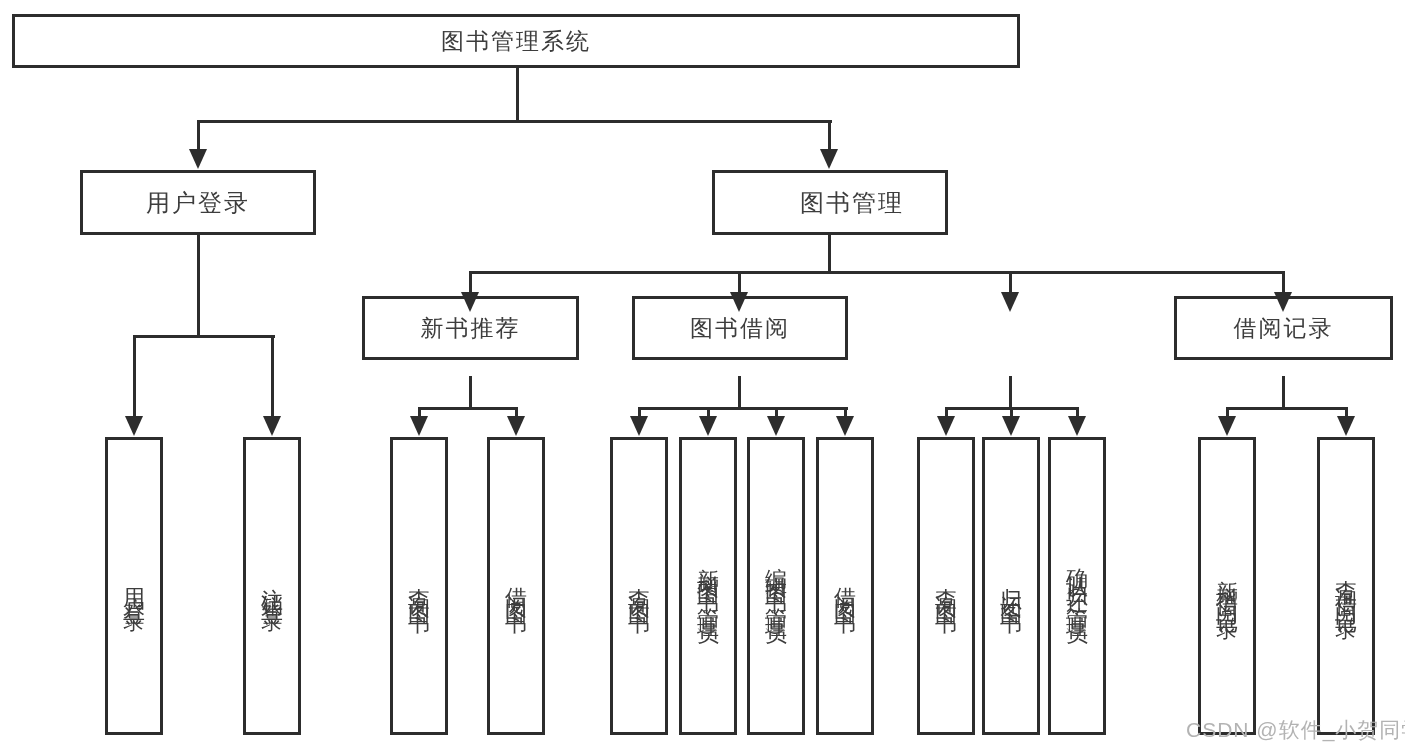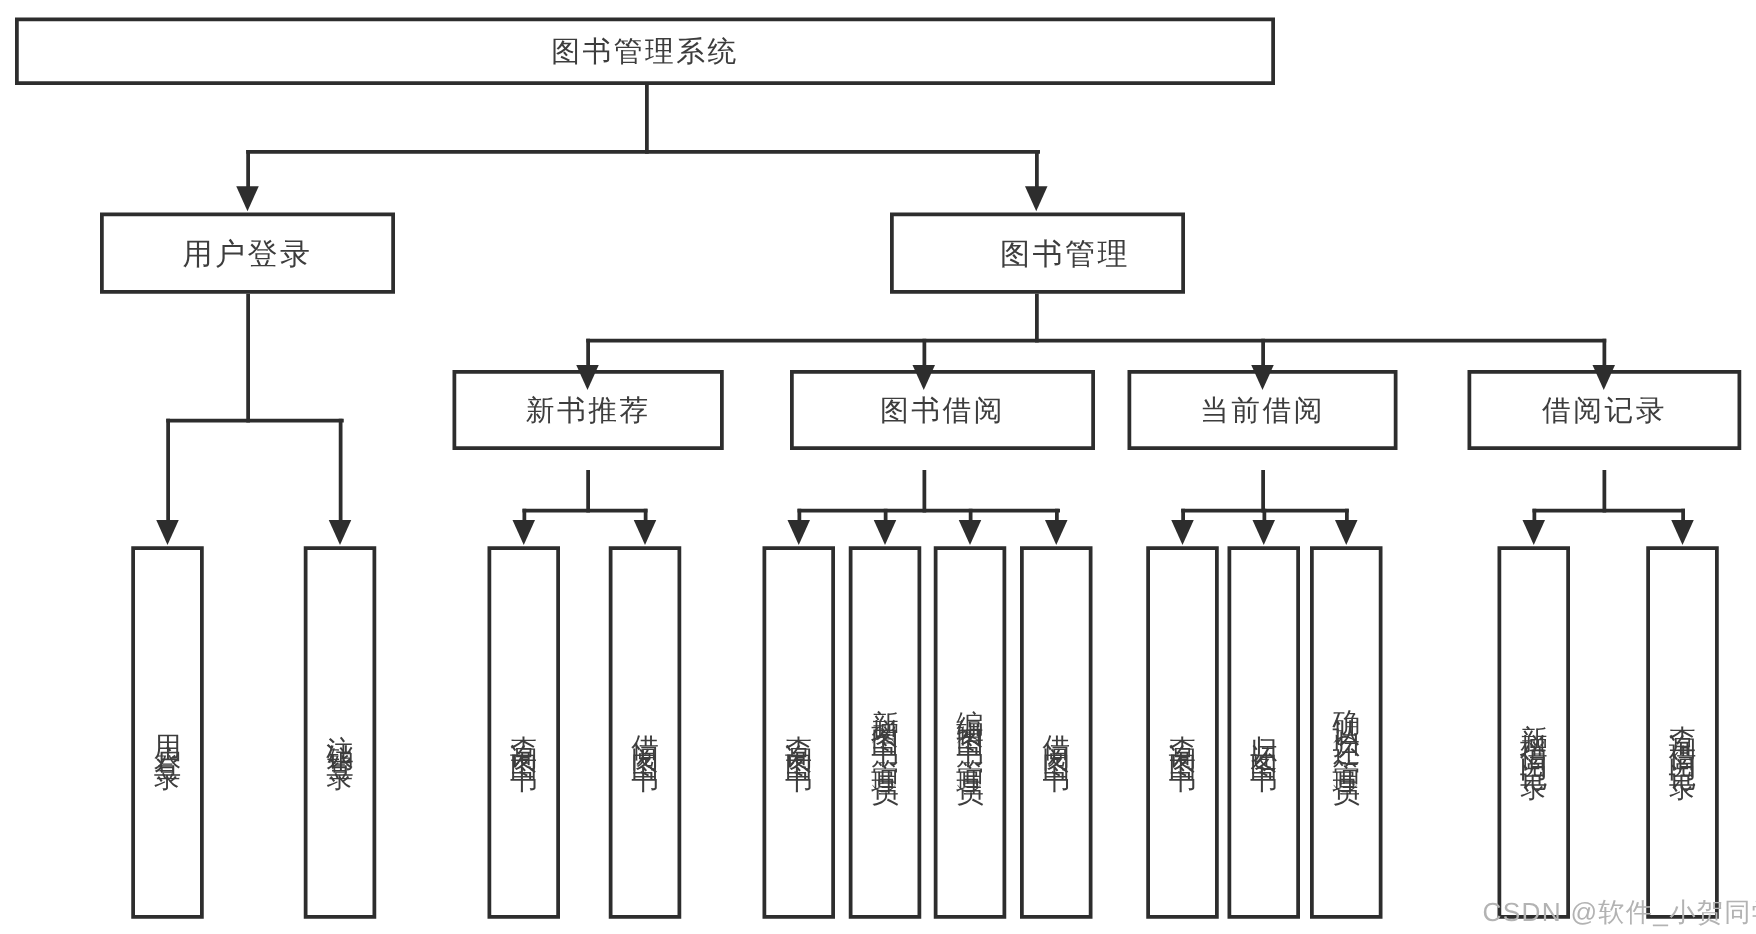--- a/index.html
+++ b/index.html
@@ -71,22 +71,21 @@
 <body>
 
 <div class="stage">
 
   <div class="box root-box">图书管理系统</div>
 
   <div class="box l2" style="left:80px; width:236px;">用户登录</div>
   <div class="box l2" style="left:712px; width:236px;padding-left:44px;">图书管理</div>
 
   <div class="box l3" style="left:362px; width:217px;">新书推荐</div>
-  <div class="box l3" style="left:632px; width:244px;">图书借阅</div>
-  <div class="box l3" style="left:902px; width:216px;">当前借阅</div>
+  <div class="box l3" style="left:632px; width:216px;">图书借阅</div>
   <div class="box l3" style="left:1174px; width:219px;">借阅记录</div>
 
   <div class="box leaf" style="left:105px;">用户登录</div>
   <div class="box leaf" style="left:243px;">注销登录</div>
 
   <div class="box leaf" style="left:390px;">查询图书</div>
   <div class="box leaf" style="left:487px;">借阅图书</div>
 
   <div class="box leaf" style="left:610px;">查询图书</div>
   <div class="box leaf" style="left:679px;">新增图书（管理员）</div>

